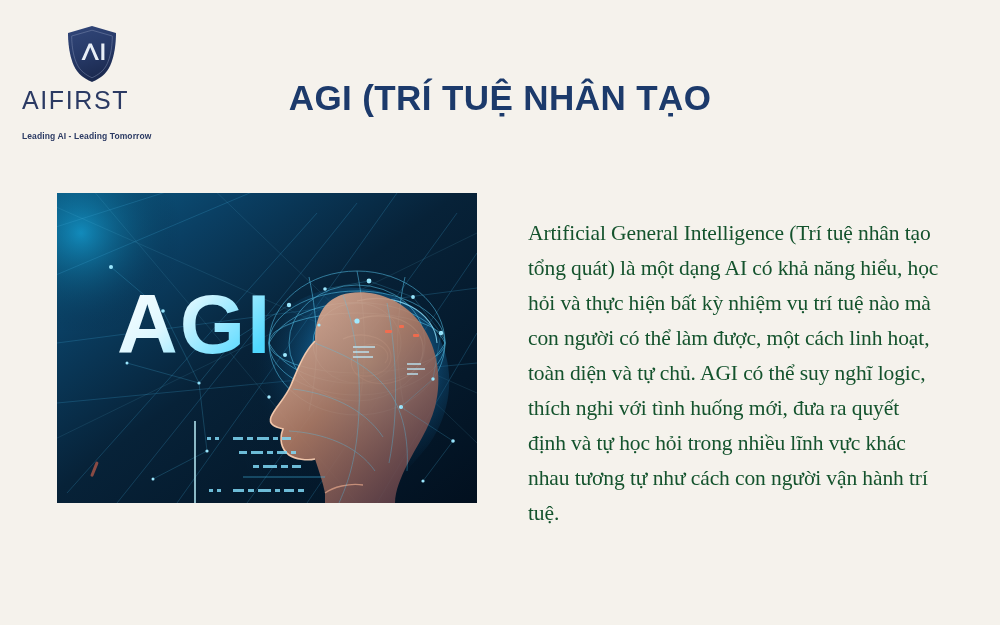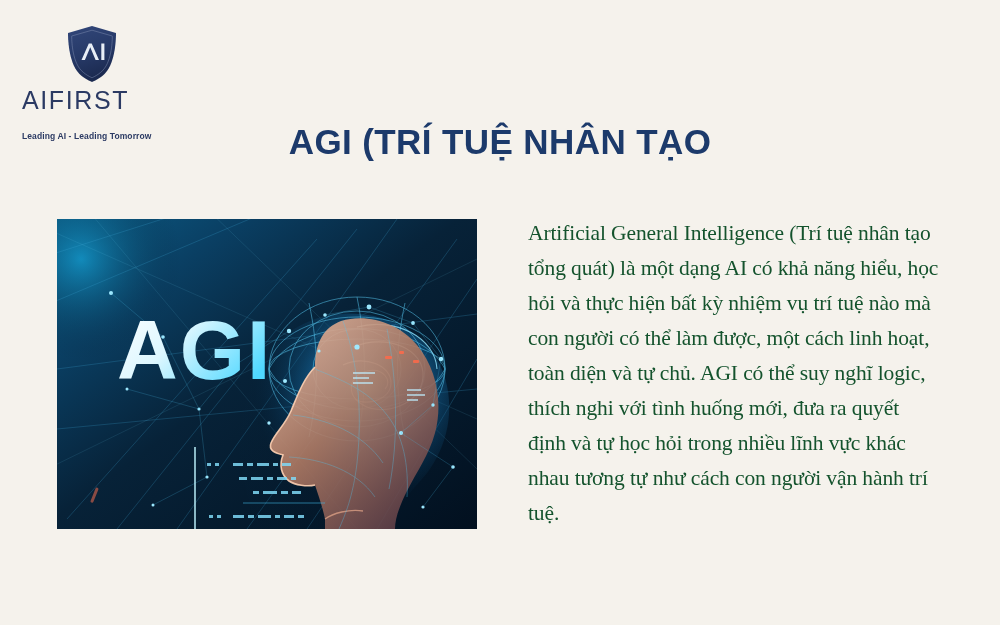--- a/index.html
+++ b/index.html
@@ -60,32 +60,31 @@
     top: 52px;
     width: 580px;
     text-align: center;
     color: #1c3a6b;
     font-family: "Liberation Sans", sans-serif;
     font-weight: bold;
     font-size: 35px;
     line-height: 1.32;
     letter-spacing: 0.4px;
   }
-  .title-line { display: block; margin-top: 44px; }
+  .title-line { display: block; }
 
   
   .figure {
     position: absolute;
     left: 57px;
     top: 193px;
     width: 420px;
     height: 310px;
     overflow: hidden;
     background: #061a2b;
-    margin-top: 26px;
   }
   .figure svg { display: block; }
 
   
   .body-copy {
     position: absolute;
     left: 528px;
     top: 194px;
     width: 412px;
     color: #14532d;

